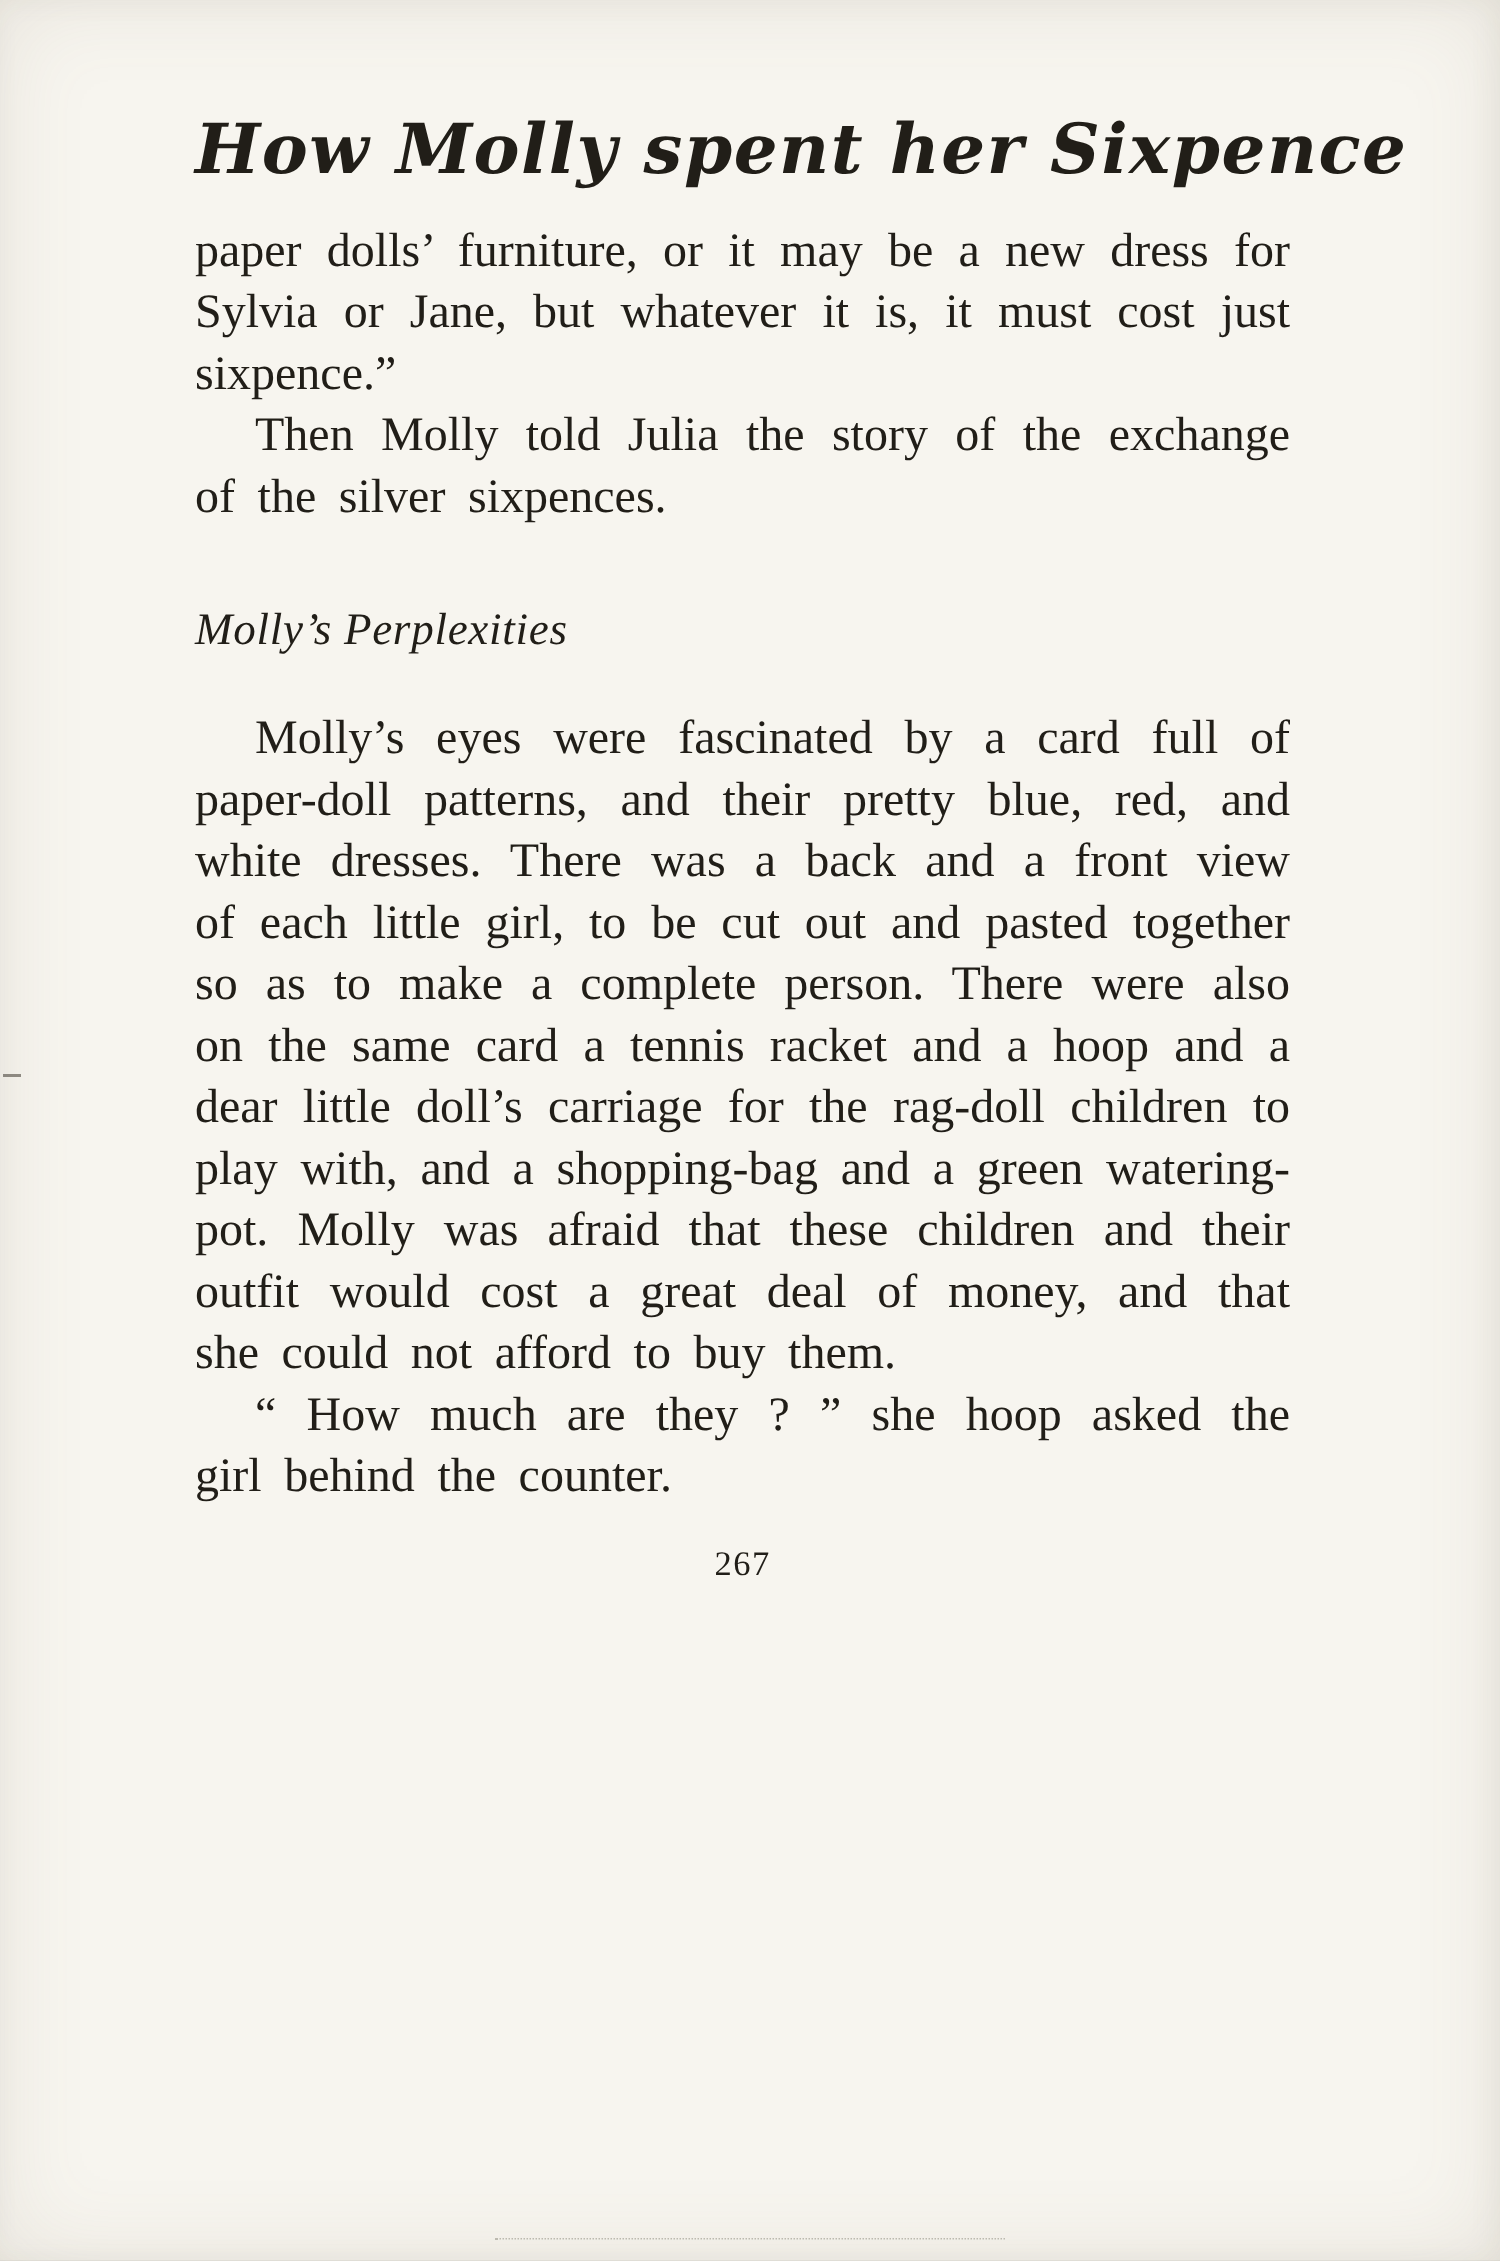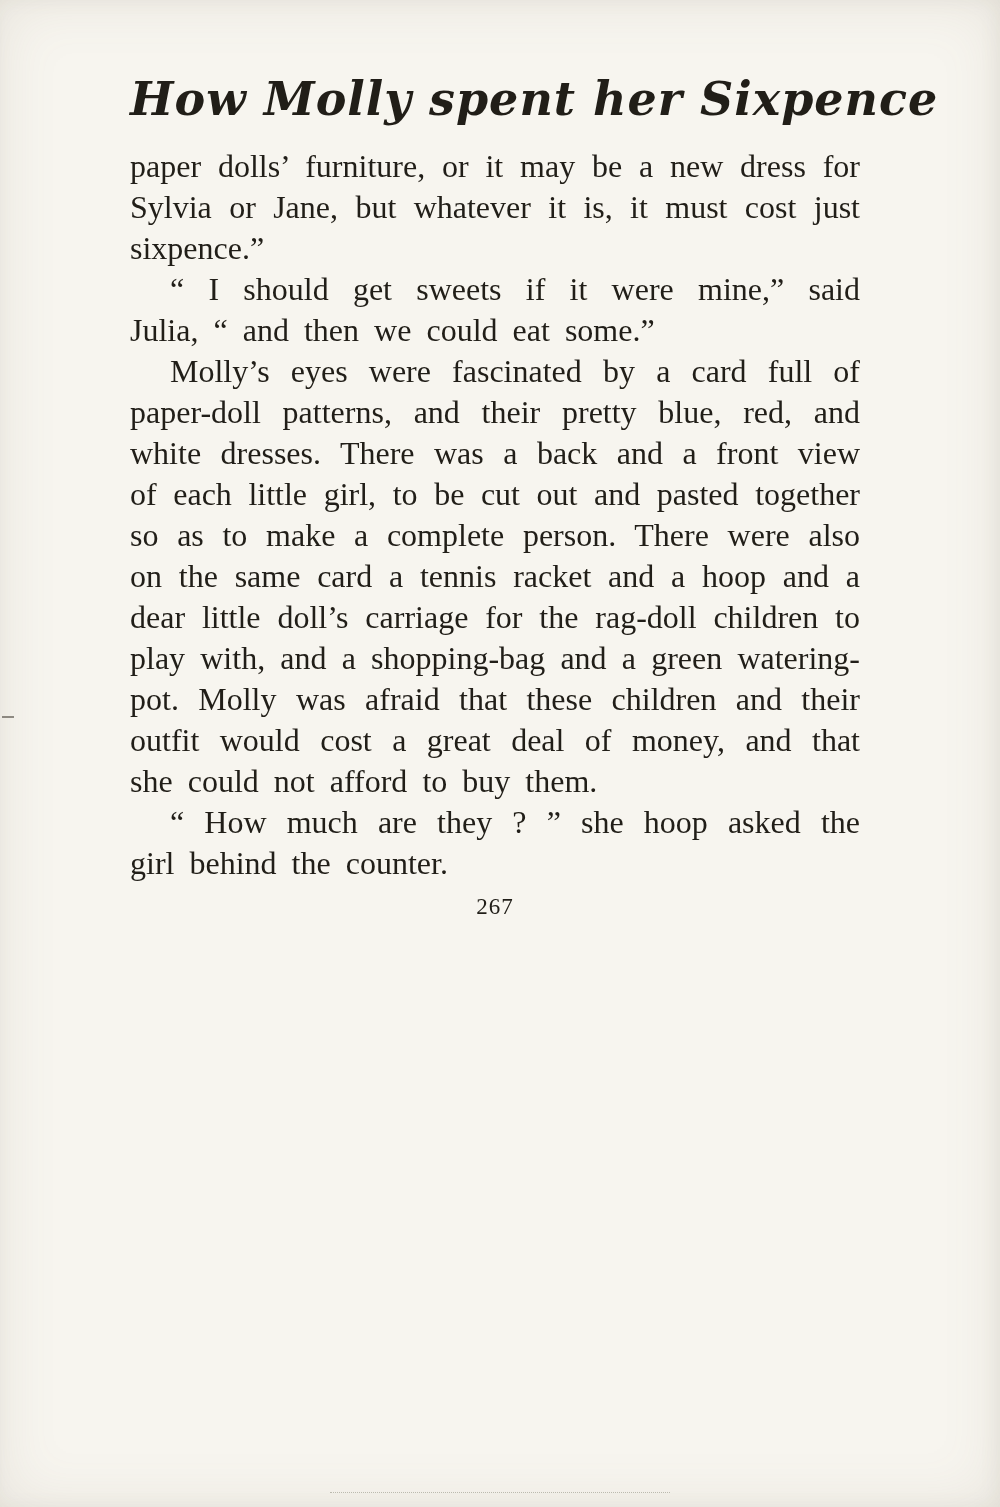--- a/index.html
+++ b/index.html
@@ -45,21 +45,21 @@
     font-style: italic;
     font-weight: normal;
     font-size: 30px;
     letter-spacing: 0.5px;
     margin: 52px 0 34px 0;
   }
   .page-number {
     text-align: center;
     font-size: 23px;
     letter-spacing: 1px;
-    margin-top: 10px;
+    margin-top: 26px;
   }
   .scan-artifact {
     position: absolute;
     left: 2px;
     top: 716px;
     width: 12px;
     height: 2px;
     background: rgba(60,55,45,0.55);
   }
   .scan-dot-line {
@@ -74,22 +74,23 @@
 <body>
 
 <div class="page">
   <span class="scan-artifact"></span>
 
   <div class="content">
     <h1 class="page-title">How Molly spent her Sixpence</h1>
 
     <div class="body-text">
       <p>paper dolls’ furniture, or it may be a new dress for Sylvia or Jane, but whatever it is, it must cost just sixpence.”</p>
-      <p class="indent">“ I should get sweets if it were mine,” said Julia, “ and then we could eat some.”</p>
+      <p class="indent">Then Molly told Julia the story of the exchange of the silver sixpences.</p>
 
+      <h2 class="section-heading">Molly’s Perplexities</h2>
 
       <p class="indent">Molly’s eyes were fascinated by a card full of paper-doll patterns, and their pretty blue, red, and white dresses.  There was a back and a front view of each little girl, to be cut out and pasted together so as to make a complete person.  There were also on the same card a tennis racket and a hoop and a dear little doll’s carriage for the rag-doll children to play with, and a shopping-bag and a green watering-pot.  Molly was afraid that these children and their outfit would cost a great deal of money, and that she could not afford to buy them.</p>
       <p class="indent">“ How much are they ? ”  she hoop asked the girl behind the counter.</p>
     </div>
 
     <div class="page-number">267</div>
   </div>
 
   <span class="scan-dot-line"></span>
 </div>

